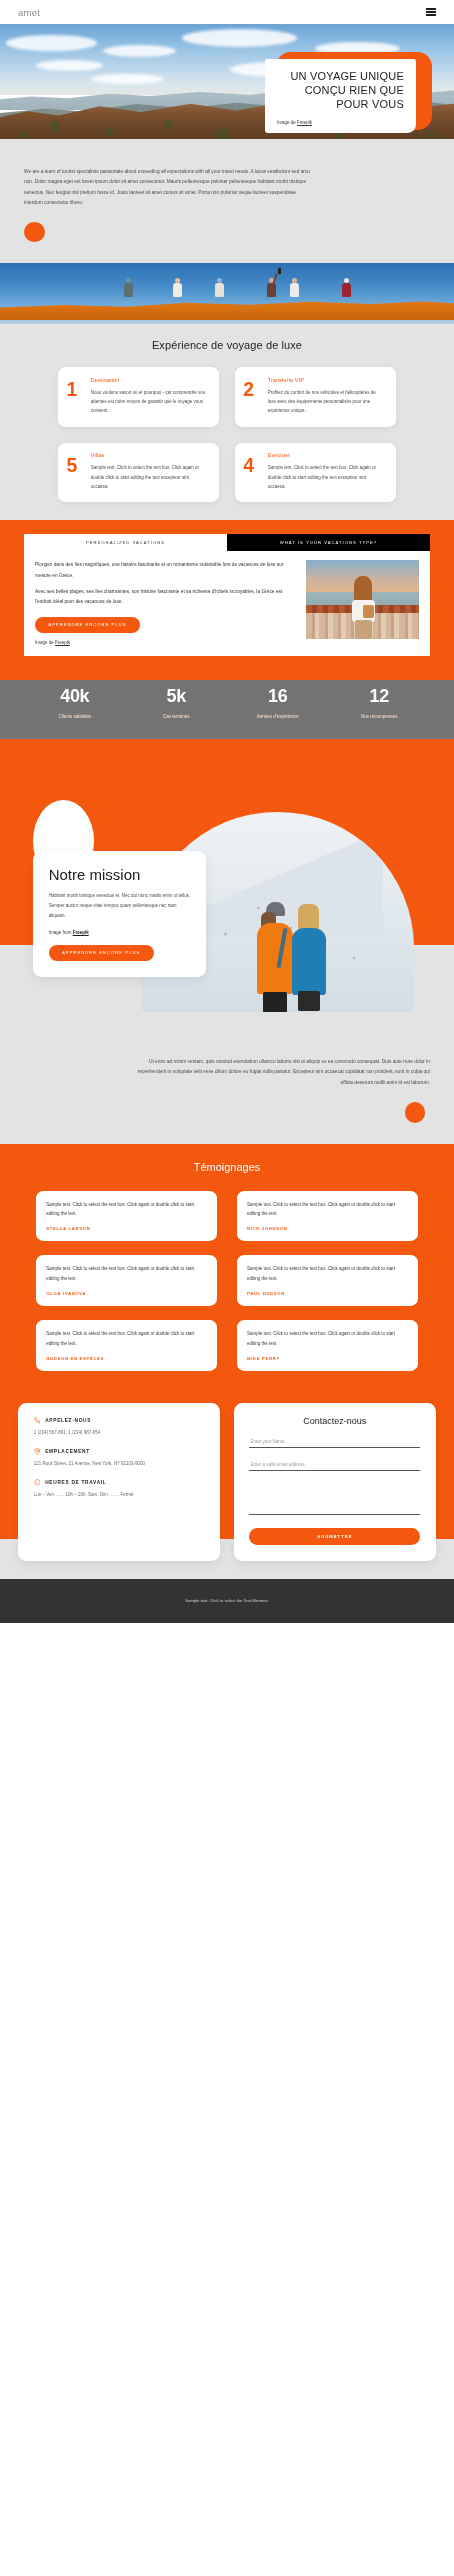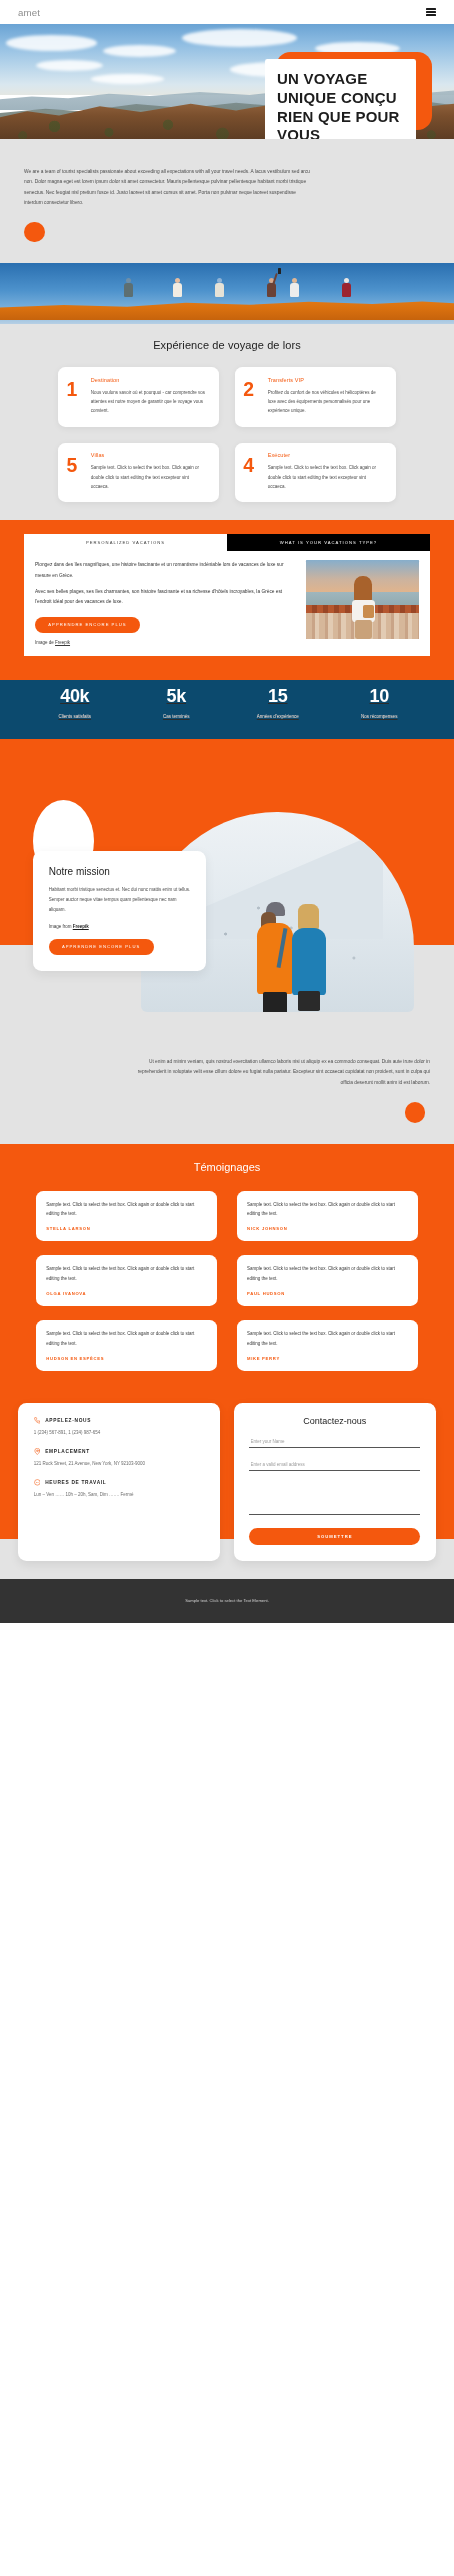--- a/index.html
+++ b/index.html
@@ -69,22 +69,22 @@
   }
   .hero-orange{
     position:absolute;left:276px;top:28px;width:156px;height:78px;
     background:#f4580e;border-radius:14.5px;
   }
   .hero-card{
     position:absolute;left:265px;top:35px;width:151px;
     background:#fff;border-radius:2.4px 2.4px 8.5px 2.4px;padding:11px 12px 8.5px 12px;
   }
   .hero-card h1{
-    font-size:15px;line-height:1.25;letter-spacing:0.2px;font-weight:700;
-    color:#1d1d1d;text-transform:uppercase;
+    font-size:11px;line-height:1.25;letter-spacing:0.2px;font-weight:400;
+    color:#1d1d1d;text-transform:uppercase;text-align:right;
   }
   .freepik-note{font-size:4.5px;color:#3a3a3a;margin-top:8.5px;}
   .freepik-note a{color:#3a3a3a;text-decoration:underline;}
 
   
   .philosophy{background:#e3e3e3;padding:17px 24px 20.6px 24px;}
   .philosophy h2{font-size:11px;font-weight:400;color:#1d1d1d;letter-spacing:0.1px;}
   .philosophy p{font-size:4.8px;line-height:2.15;color:#4b4b4b;margin-top:11px;max-width:291px;}
   .dot-orange{width:20.6px;height:20.6px;border-radius:50%;background:#f4580e;margin-top:13.3px;}
 
@@ -154,21 +154,21 @@
   .tp-city{position:absolute;left:0;top:45px;width:100%;height:34px;
     background:repeating-linear-gradient(90deg,#d6b79a 0 5.5px,#c9a487 5.5px 8.5px,#e2cbb3 8.5px 13.3px);}
   .tp-roof{position:absolute;left:0;top:45px;width:100%;height:7.3px;background:repeating-linear-gradient(90deg,#b5572f 0 6px,#9a4626 6px 11px);}
   .tp-person{position:absolute;left:44px;top:15.7px;width:27px;height:63px;}
   .tp-hair{position:absolute;left:4.2px;top:0;width:18px;height:29px;border-radius:8.5px 8.5px 6px 6px;background:#a8622c;}
   .tp-shirt{position:absolute;left:1.8px;top:24px;width:23px;height:22px;border-radius:3.6px;background:#f4f2ee;}
   .tp-pants{position:absolute;left:4.8px;top:44px;width:17px;height:19.4px;border-radius:2.4px;background:#c9a27a;}
   .tp-bag{position:absolute;left:13.3px;top:29px;width:11px;height:13.3px;border-radius:1.8px;background:#c98c4d;}
 
   
-  .stats{background:#0c4a6e;padding:7.3px 24px 20.6px 24px;display:flex;text-decoration:underline;}
+  .stats{background:#737373;padding:7.3px 24px 20.6px 24px;display:flex;}
   .stat{flex:1;text-align:center;}
   .stat-num{font-size:18px;color:#fff;font-weight:700;letter-spacing:-0.3px;line-height:1.1;}
   .stat-lbl{font-size:4.5px;color:#ffe4d6;margin-top:6.7px;}
 
   
   .mission{position:relative;background:#f4580e;height:206px;}
   .mission-egg{
     position:absolute;left:33px;top:61px;width:61px;height:82px;
     background:#fff;border-radius:50%;
   }
@@ -196,21 +196,21 @@
   .ha-legs{position:absolute;left:7.3px;top:90px;width:24px;height:20.6px;background:#222;border-radius:1.8px;}
   .hiker-b{position:absolute;left:151px;top:92px;width:35px;height:107px;}
   .hb-hair{position:absolute;left:6px;top:0;width:20.6px;height:30px;border-radius:7.3px;background:#d3a95f;}
   .hb-coat{position:absolute;left:0;top:24px;width:34px;height:67px;border-radius:12px 12px 3.6px 3.6px;background:#1f7fb5;}
   .hb-legs{position:absolute;left:6px;top:87px;width:22px;height:19.4px;background:#2a2a2a;border-radius:1.8px;}
   .mission-card{
     position:absolute;left:33px;top:112px;width:173px;background:#fff;
     border-radius:8.5px;padding:14.5px 15.7px 15.7px 15.7px;z-index:5;
     box-shadow:0 3.6px 11px rgba(0,0,0,.07);
   }
-  .mission-card h3{font-size:10px;font-weight:400;color:#1d1d1d;}
+  .mission-card h3{font-size:15px;font-weight:400;color:#1d1d1d;}
   .mission-card p{font-size:4.5px;line-height:2.15;color:#4b4b4b;margin-top:8.5px;}
   .mission-card .src{font-size:4.5px;color:#3a3a3a;margin-top:9.7px;}
   .mission-card .src a{color:#1d1d1d;font-weight:700;text-decoration:underline;}
   .mission-after{height:97px;background:#e3e3e3;}
 
   
   .unique{background:#e3e3e3;padding:2.4px 24px 20.6px 24px;text-align:right;}
   .unique h2{font-size:11px;font-weight:400;color:#1d1d1d;}
   .unique p{font-size:4.8px;line-height:2.15;color:#4b4b4b;margin-top:12px;margin-left:auto;max-width:297px;}
   .unique .dot-orange{margin-left:auto;margin-right:4.8px;margin-top:14.5px;}
@@ -317,21 +317,21 @@
       <div class="p-body"></div>
     </div>
   <div class="person p6">
       <div class="p-head"></div>
       <div class="p-body"></div>
     </div>
   <div class="dune"></div>
 </section>
 
 <section class="luxe">
-  <h2>Expérience de voyage de lors</h2>
+  <h2>Expérience de voyage de luxe</h2>
   <div class="luxe-grid">
 
     <div class="luxe-card">
       <div class="luxe-num">1</div>
       <div class="luxe-body">
         <div class="luxe-title">Destination</div>
         <div class="luxe-text">Nous voulons savoir où et pourquoi - car comprendre vos attentes est notre moyen de garantir que le voyage vous convient.</div>
       </div>
     </div>
 
@@ -394,25 +394,25 @@
 <section class="stats">
   <div class="stat">
     <div class="stat-num">40k</div>
     <div class="stat-lbl">Clients satisfaits</div>
   </div>
   <div class="stat">
     <div class="stat-num">5k</div>
     <div class="stat-lbl">Cas terminés</div>
   </div>
   <div class="stat">
-    <div class="stat-num">15</div>
+    <div class="stat-num">16</div>
     <div class="stat-lbl">Années d'expérience</div>
   </div>
   <div class="stat">
-    <div class="stat-num">10</div>
+    <div class="stat-num">12</div>
     <div class="stat-lbl">Nos récompenses</div>
   </div>
 </section>
 
 <section class="mission">
   <div class="mission-egg"></div>
   <div class="mission-photo">
     <div class="mp-slope"></div>
     <div class="mp-spec"></div>
     <div class="hiker-a">

